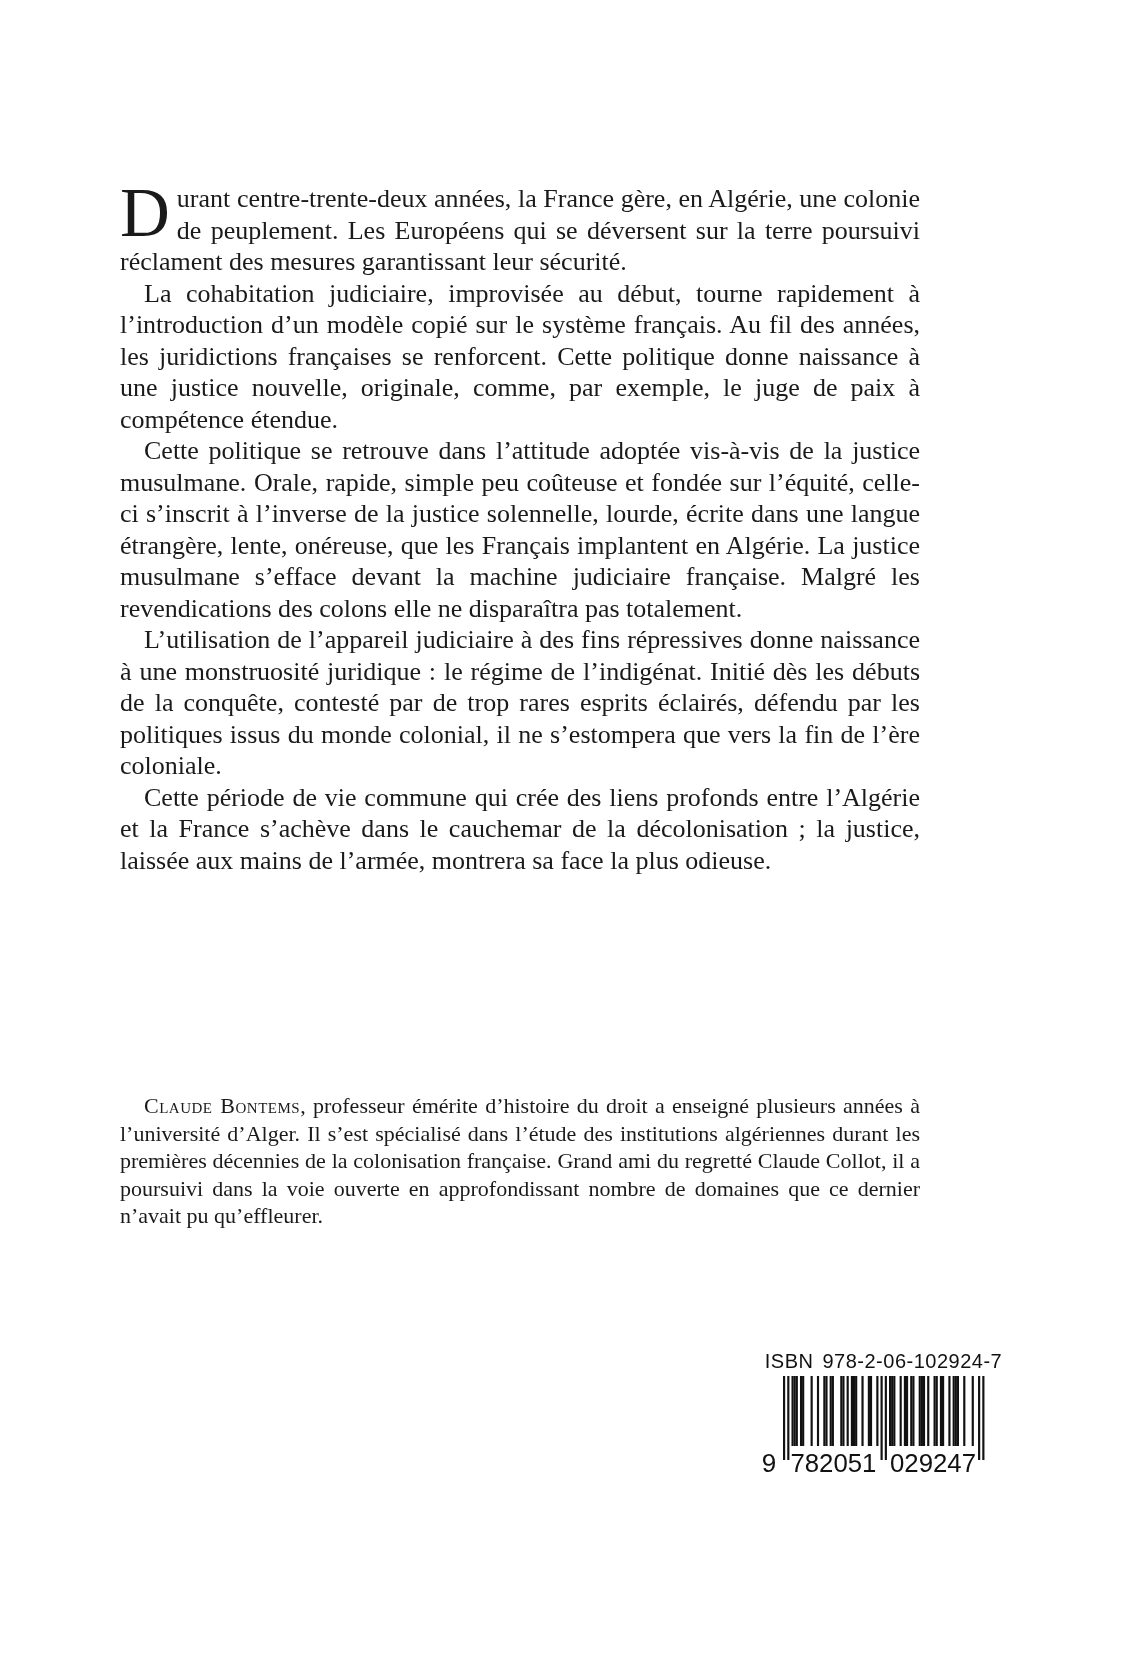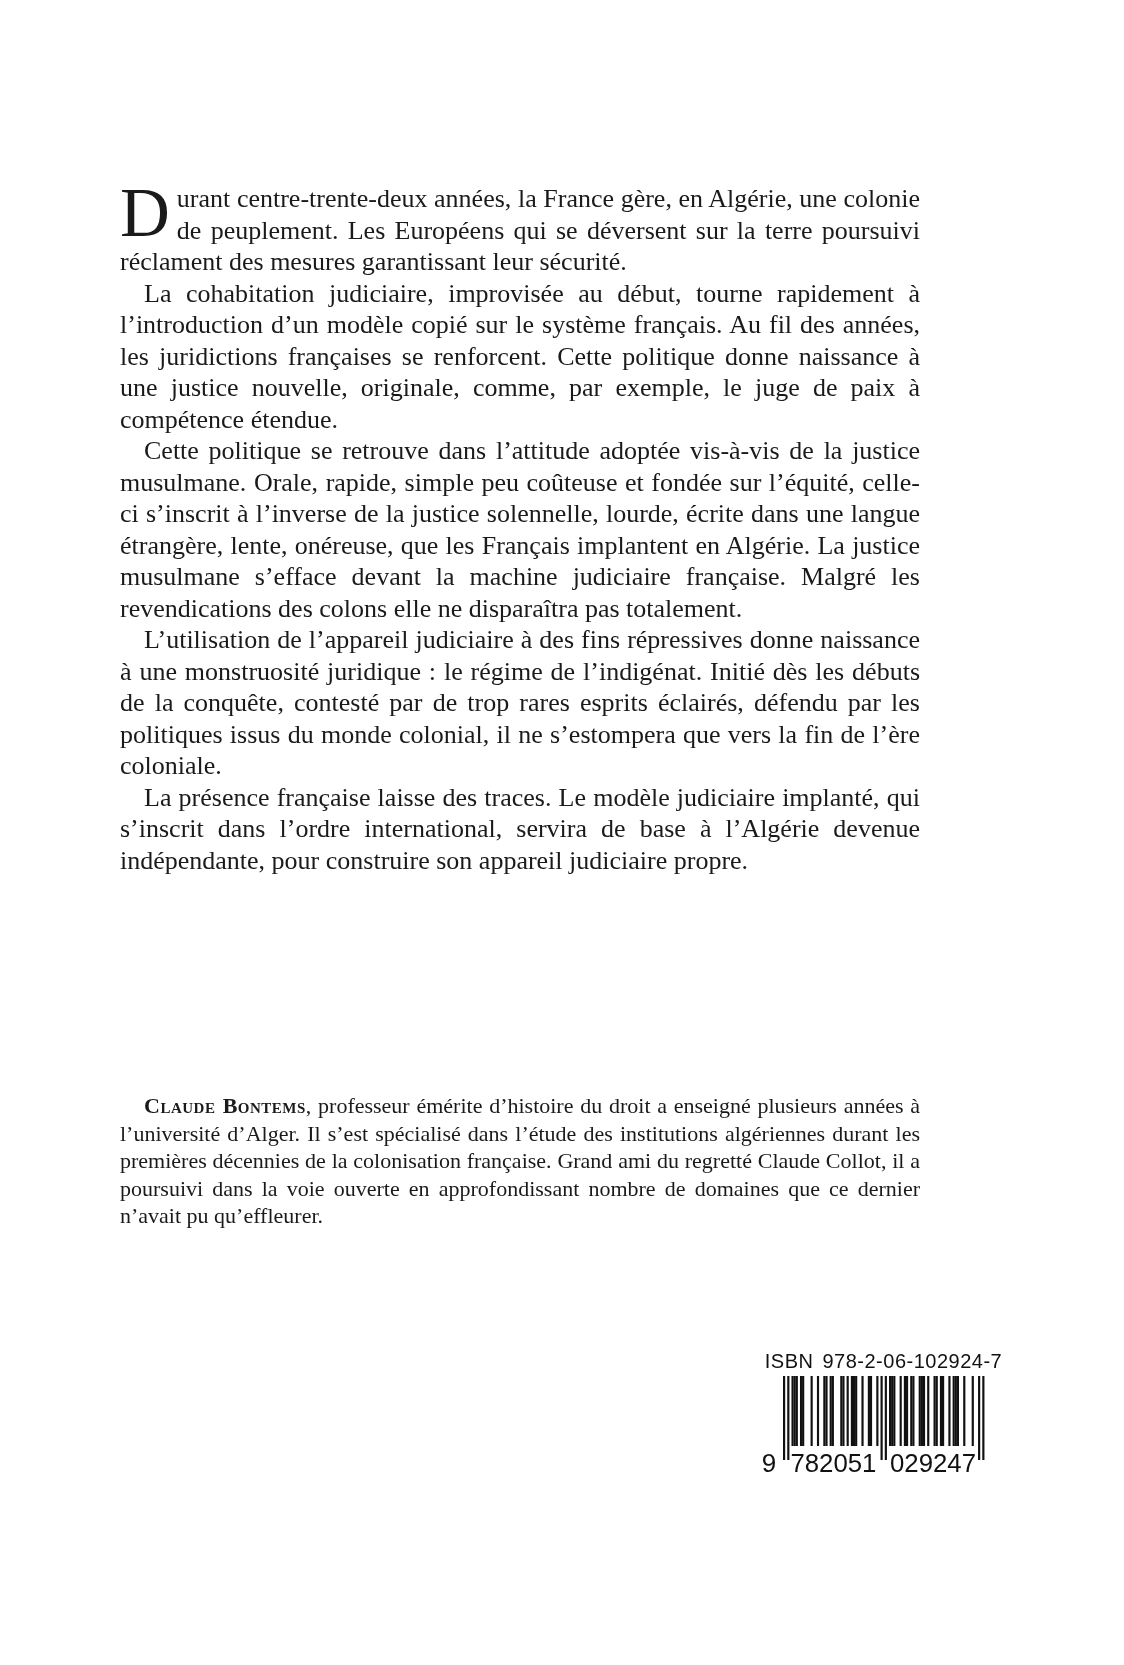--- a/index.html
+++ b/index.html
@@ -39,21 +39,20 @@
     top: 1092px;
     width: 800px;
     font-size: 22px;
     line-height: 27.5px;
     text-align: justify;
   }
   .bio-para { text-indent: 24px; }
   .smallcaps {
     font-variant: small-caps;
     letter-spacing: 0.5px;
-    font-weight: bold;
   }
   
   .barcode-block {
     position: absolute;
     left: 761px;
     top: 1350px;
     width: 230px;
   }
   .isbn-label {
     margin-left: 22px;
@@ -74,21 +73,21 @@
 </head>
 <body>
 
 <div class="page">
 
   <div class="synopsis">
     <p class="para lead"><span class="dropcap">D</span><span>urant centre-trente-deux années, la France gère, en Algérie, une colonie de peuplement. Les Européens qui se déversent sur la terre poursuivi réclament des mesures garantissant leur sécurité.</span></p>
     <p class="para indent">La cohabitation judiciaire, improvisée au début, tourne rapidement à l’introduction d’un modèle copié sur le système français. Au fil des années, les juridictions françaises se renforcent. Cette politique donne naissance à une justice nouvelle, originale, comme, par exemple, le juge de paix à compétence étendue.</p>
     <p class="para indent">Cette politique se retrouve dans l’attitude adoptée vis-à-vis de la justice musulmane. Orale, rapide, simple peu coûteuse et fondée sur l’équité, celle-ci s’inscrit à l’inverse de la justice solennelle, lourde, écrite dans une langue étrangère, lente, onéreuse, que les Français implantent en Algérie. La justice musulmane s’efface devant la machine judiciaire française. Malgré les revendications des colons elle ne disparaîtra pas totalement.</p>
     <p class="para indent">L’utilisation de l’appareil judiciaire à des fins répressives donne naissance à une monstruosité juridique : le régime de l’indigénat. Initié dès les débuts de la conquête, contesté par de trop rares esprits éclairés, défendu par les politiques issus du monde colonial, il ne s’estompera que vers la fin de l’ère coloniale.</p>
-    <p class="para indent">La présence française laisse des traces. Le modèle judiciaire implanté, qui s’inscrit dans l’ordre international, servira de base à l’Algérie devenue indépendante, pour construire son appareil judiciaire propre.</p>
+    <p class="para indent">Cette période de vie commune qui crée des liens profonds entre l’Algérie et la France s’achève dans le cauchemar de la décolonisation ; la justice, laissée aux mains de l’armée, montrera sa face la plus odieuse.</p>
   </div>
 
   <div class="bio">
     <p class="bio-para"><span class="smallcaps">Claude Bontems</span><span>, professeur émérite d’histoire du droit a enseigné plusieurs années à l’université d’Alger. Il s’est spécialisé dans l’étude des institutions algériennes durant les premières décennies de la colonisation française. Grand ami du regretté Claude Collot, il a poursuivi dans la voie ouverte en approfondissant nombre de domaines que ce dernier n’avait pu qu’effleurer.</span></p>
   </div>
 
   <div class="barcode-block">
     <div class="isbn-label">
       <span>ISBN</span>
       <span>978-2-06-102924-7</span>

